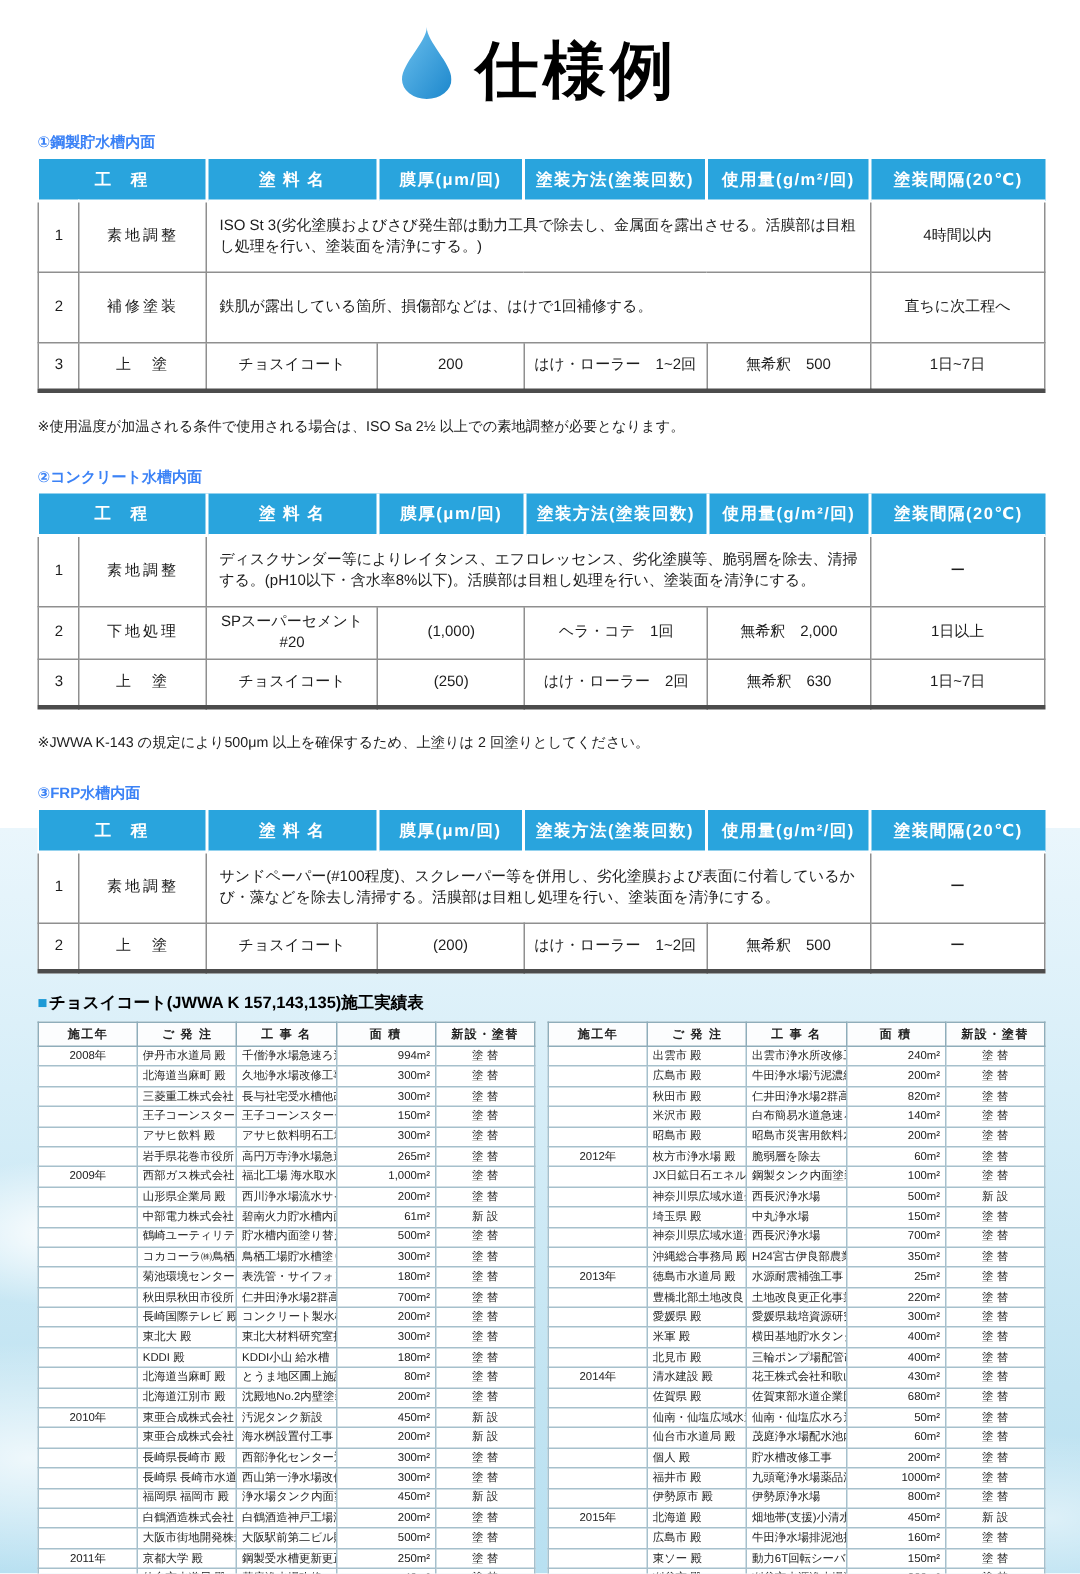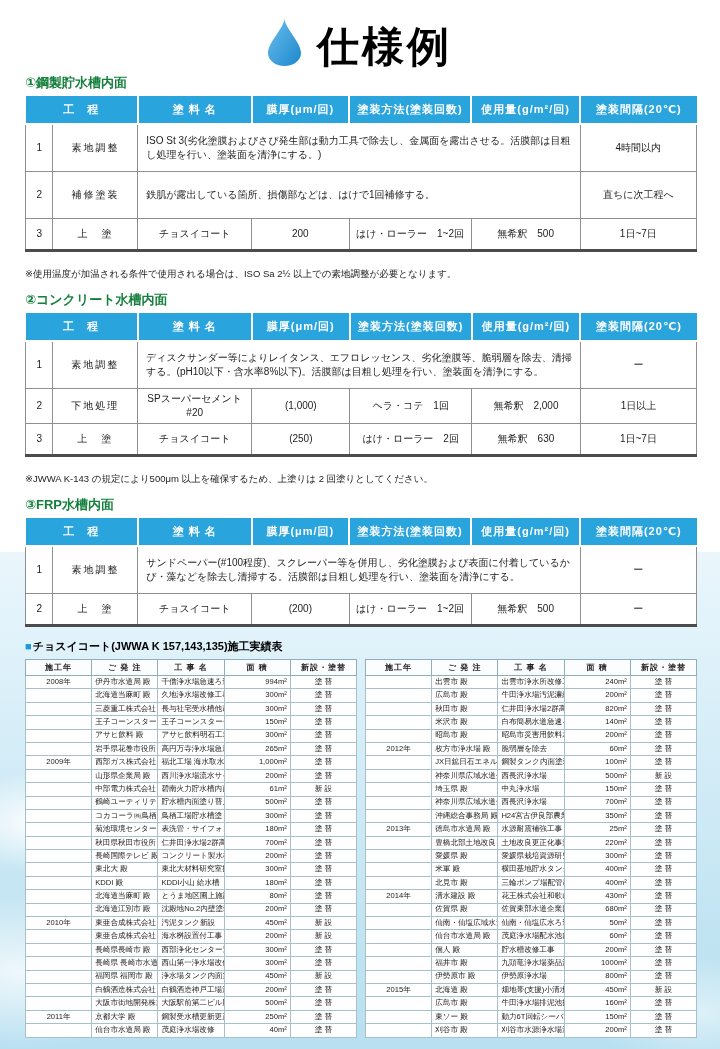--- a/index.html
+++ b/index.html
@@ -23,21 +23,21 @@
   
   .title-row{display:flex;justify-content:center;align-items:flex-end;gap:16px;padding-top:10px;height:58px;}
   .drop{width:33px;height:48px;margin-bottom:2px;}
   .page-title{
     font-family:"DejaVu Serif","Liberation Serif",serif;
     font-size:42px;font-weight:bold;line-height:1;letter-spacing:3px;color:#000;
   }
 
   .inner{padding:0 23px 0 25px;}
   .main-heading{font-size:15px;font-weight:bold;margin:22px 0 6px 0;color:#111;}
-  .sub-heading{font-size:13px;font-weight:bold;margin:6px 0 4px 0;color:#15803d;}
+  .sub-heading{font-size:10px;font-weight:bold;margin:20px 0 4px 0;color:#3b82f6;}
 
   
   table.spec{border-collapse:collapse;width:672px;background:#fff;border-bottom:3px solid #4c4c4c;}
   table.spec thead th{
     background:#29a4dd;color:#fff;font-size:11px;font-weight:bold;
     padding:6px 2px;border:2px solid #fff;border-top:none;letter-spacing:1px;
   }
   table.spec thead th:first-child{border-left:none;}
   table.spec thead th:last-child{border-right:none;}
   table.spec td{

